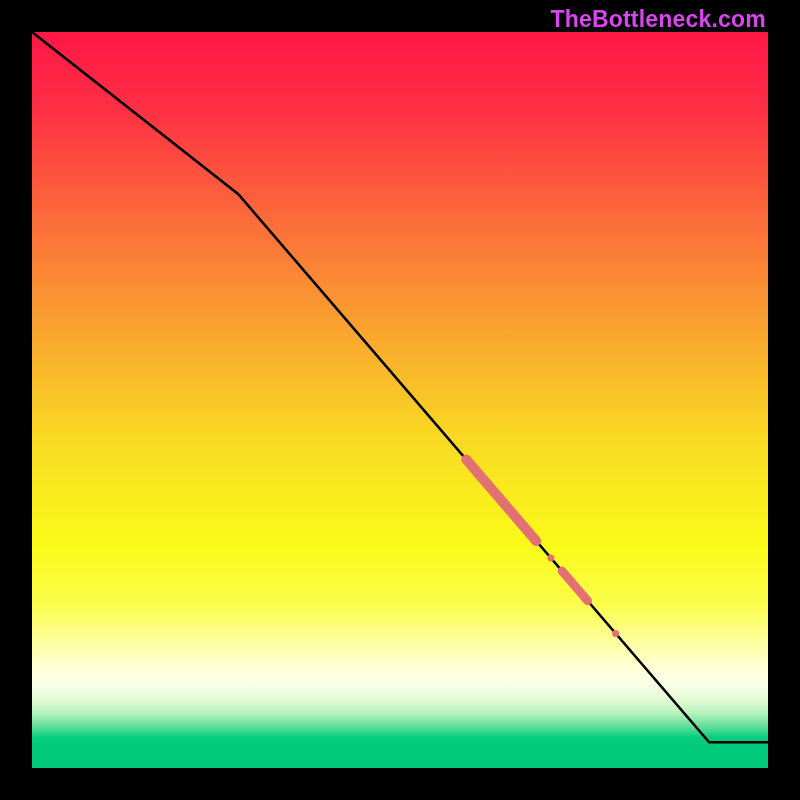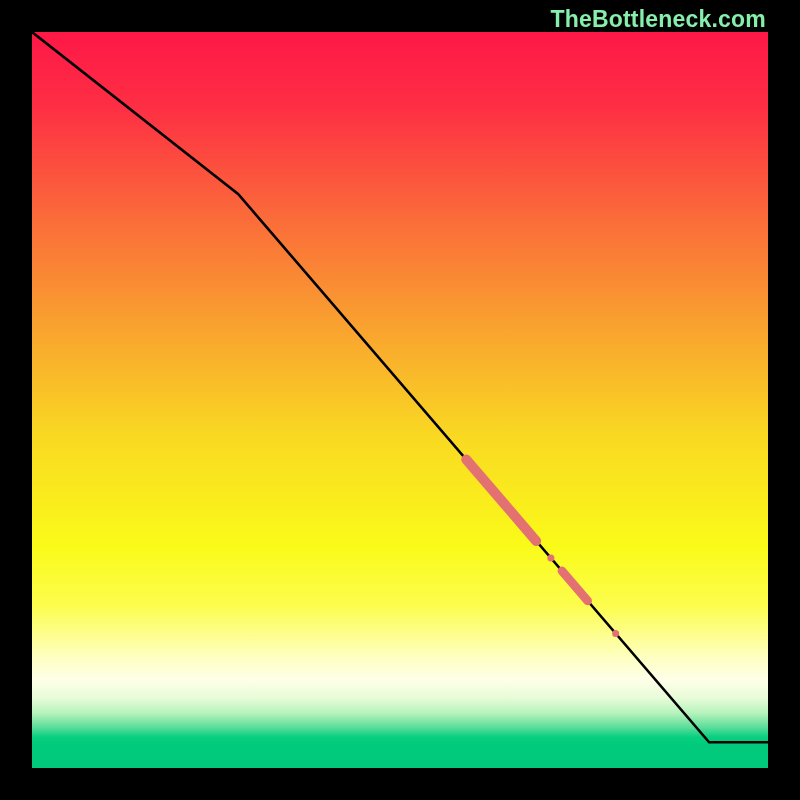--- a/index.html
+++ b/index.html
@@ -23,21 +23,21 @@
     width: 736px;
     height: 736px;
     overflow: hidden;
   }
   .watermark {
     position: absolute;
     top: 6px;
     right: 34px;
     font-family: Arial, Helvetica, sans-serif;
     font-size: 23px;
-    color: #86efac;
+    color: #d946ef;
     font-weight: 600;
     letter-spacing: 0.2px;
   }
 </style>
 </head>
 <body>
 <div class="frame">
 
   <div class="watermark">TheBottleneck.com</div>
 

